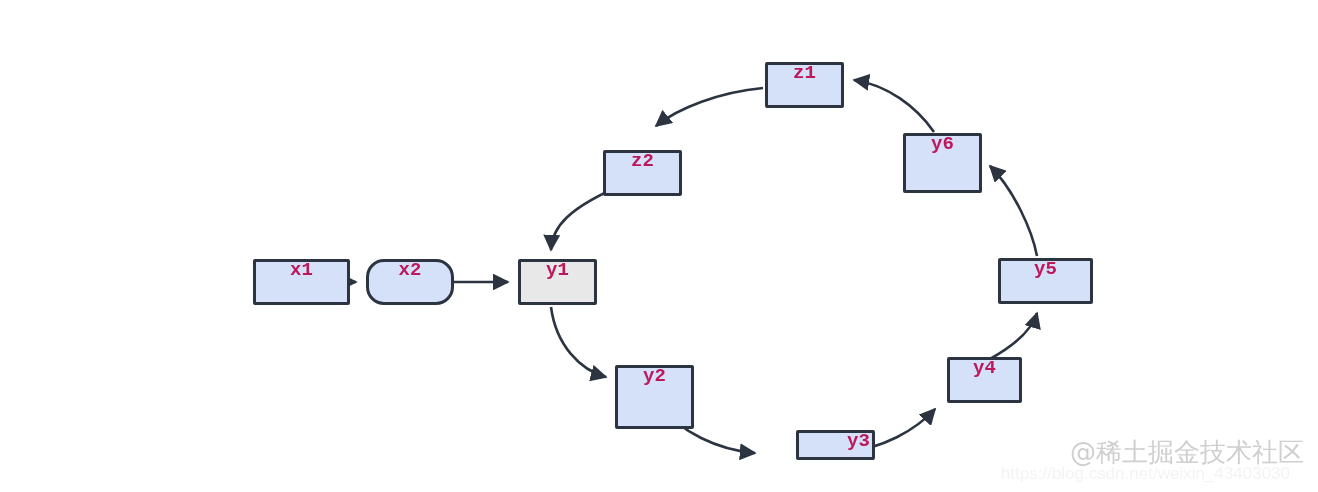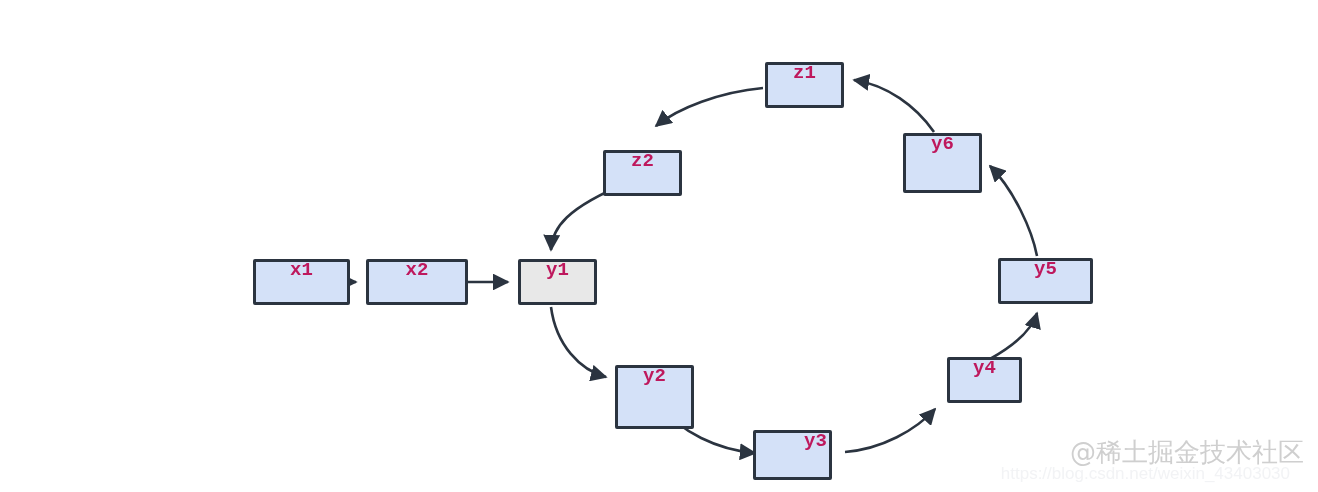--- a/index.html
+++ b/index.html
@@ -97,21 +97,21 @@
 
     <path d="M 763 88 C 720 92, 678 108, 656 126" fill="none" stroke="#2b3440" stroke-width="2.6" marker-end="url(#arrow)"></path>
 
     <path d="M 629 182 C 566 208, 552 228, 551 250" fill="none" stroke="#2b3440" stroke-width="2.6" marker-end="url(#arrow)"></path>
   </svg>
 
   <div class="node" style="left:213px; top:259px; width:97px; height:46px;margin-left:40px;">
     <span class="node-label">x1</span>
   </div>
 
-  <div class="node" style="left:366px; top:259px; width:102px; height:46px;">
+  <div class="node" style="left:366px; top:259px; width:88px; height:46px;border-radius:18px;">
     <span class="node-label">x2</span>
   </div>
 
   <div class="node grey" style="left:518px; top:259px; width:79px; height:46px;">
     <span class="node-label">y1</span>
   </div>
 
   <div class="node" style="left:603px; top:150px; width:79px; height:46px;">
     <span class="node-label">z2</span>
   </div>
@@ -125,21 +125,21 @@
   </div>
 
   <div class="node" style="left:998px; top:258px; width:95px; height:46px;">
     <span class="node-label">y5</span>
   </div>
 
   <div class="node" style="left:947px; top:357px; width:75px; height:46px;">
     <span class="node-label">y4</span>
   </div>
 
-  <div class="node" style="left:753px; top:430px; width:79px; height:50px;padding-left:46px;">
+  <div class="node" style="left:796px; top:430px; width:79px; height:30px;padding-left:46px;">
     <span class="node-label">y3</span>
   </div>
 
   <div class="node" style="left:615px; top:357px; width:79px; height:64px;margin-top:8px;">
     <span class="node-label">y2</span>
   </div>
 
   <div class="watermark" id="wm-url">https://blog.csdn.net/weixin_43403030</div>
   <div class="watermark" id="wm-brand">@稀土掘金技术社区</div>
 

